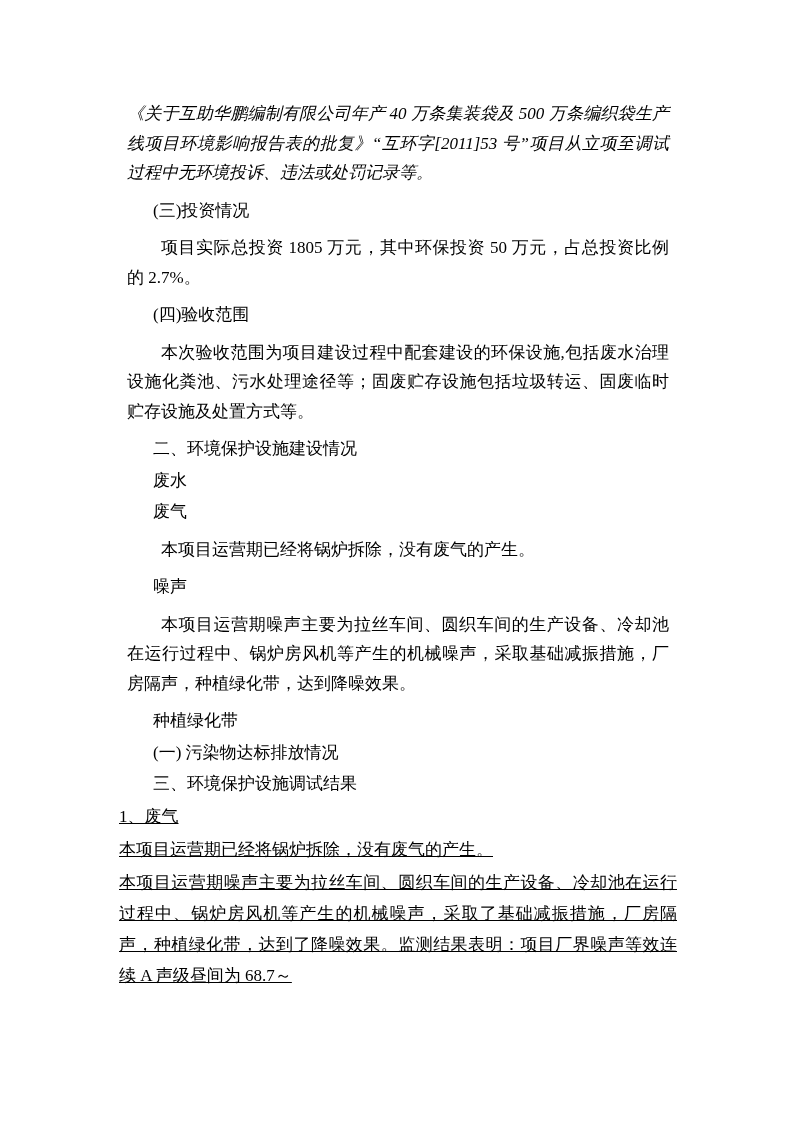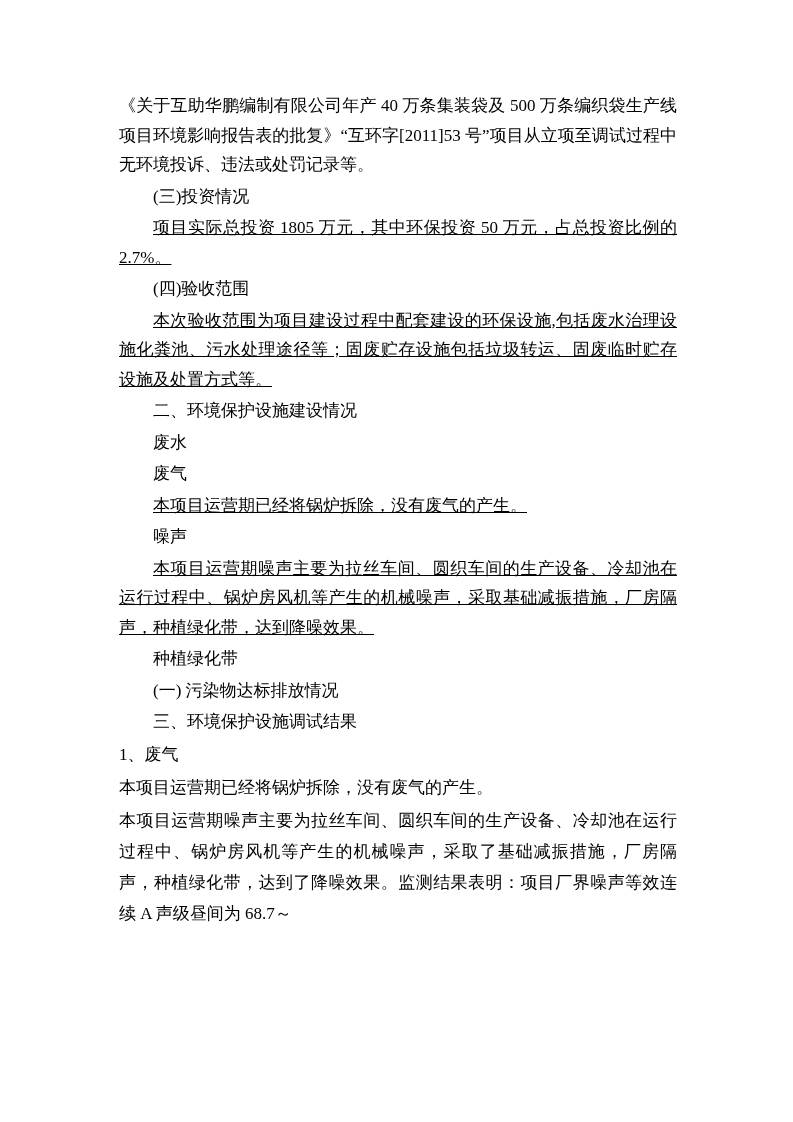--- a/index.html
+++ b/index.html
@@ -22,37 +22,38 @@
     left: 119px;
     top: 91px;
     width: 558px;
     font-size: 17px;
     line-height: 29.5px;
     text-align: justify;
     text-justify: inter-ideograph;
     word-break: break-all;
   }
   .para {
-    margin: 0;
+    margin: 8px;
     text-indent: 2em;
-    text-decoration: underline;
   }
   .para-flush {
-    margin: 0;
+    margin: 8px;
     text-indent: 0;
+    font-style: italic;
   }
   .heading {
     margin: 2px 0;
     font-weight: normal;
     text-indent: 2em;
   }
   .plain {
     margin: 2px 0;
     line-height: 31px;
     text-indent: 0;
+    text-decoration: underline;
   }
 </style>
 </head>
 <body>
 
 <div class="page">
   <div class="content">
     <p class="para-flush">《关于互助华鹏编制有限公司年产 40 万条集装袋及 500 万条编织袋生产线项目环境影响报告表的批复》“互环字[2011]53 号”项目从立项至调试过程中无环境投诉、违法或处罚记录等。</p>
     <p class="heading">(三)投资情况</p>
     <p class="para">项目实际总投资 1805 万元，其中环保投资 50 万元，占总投资比例的 2.7%。</p>

